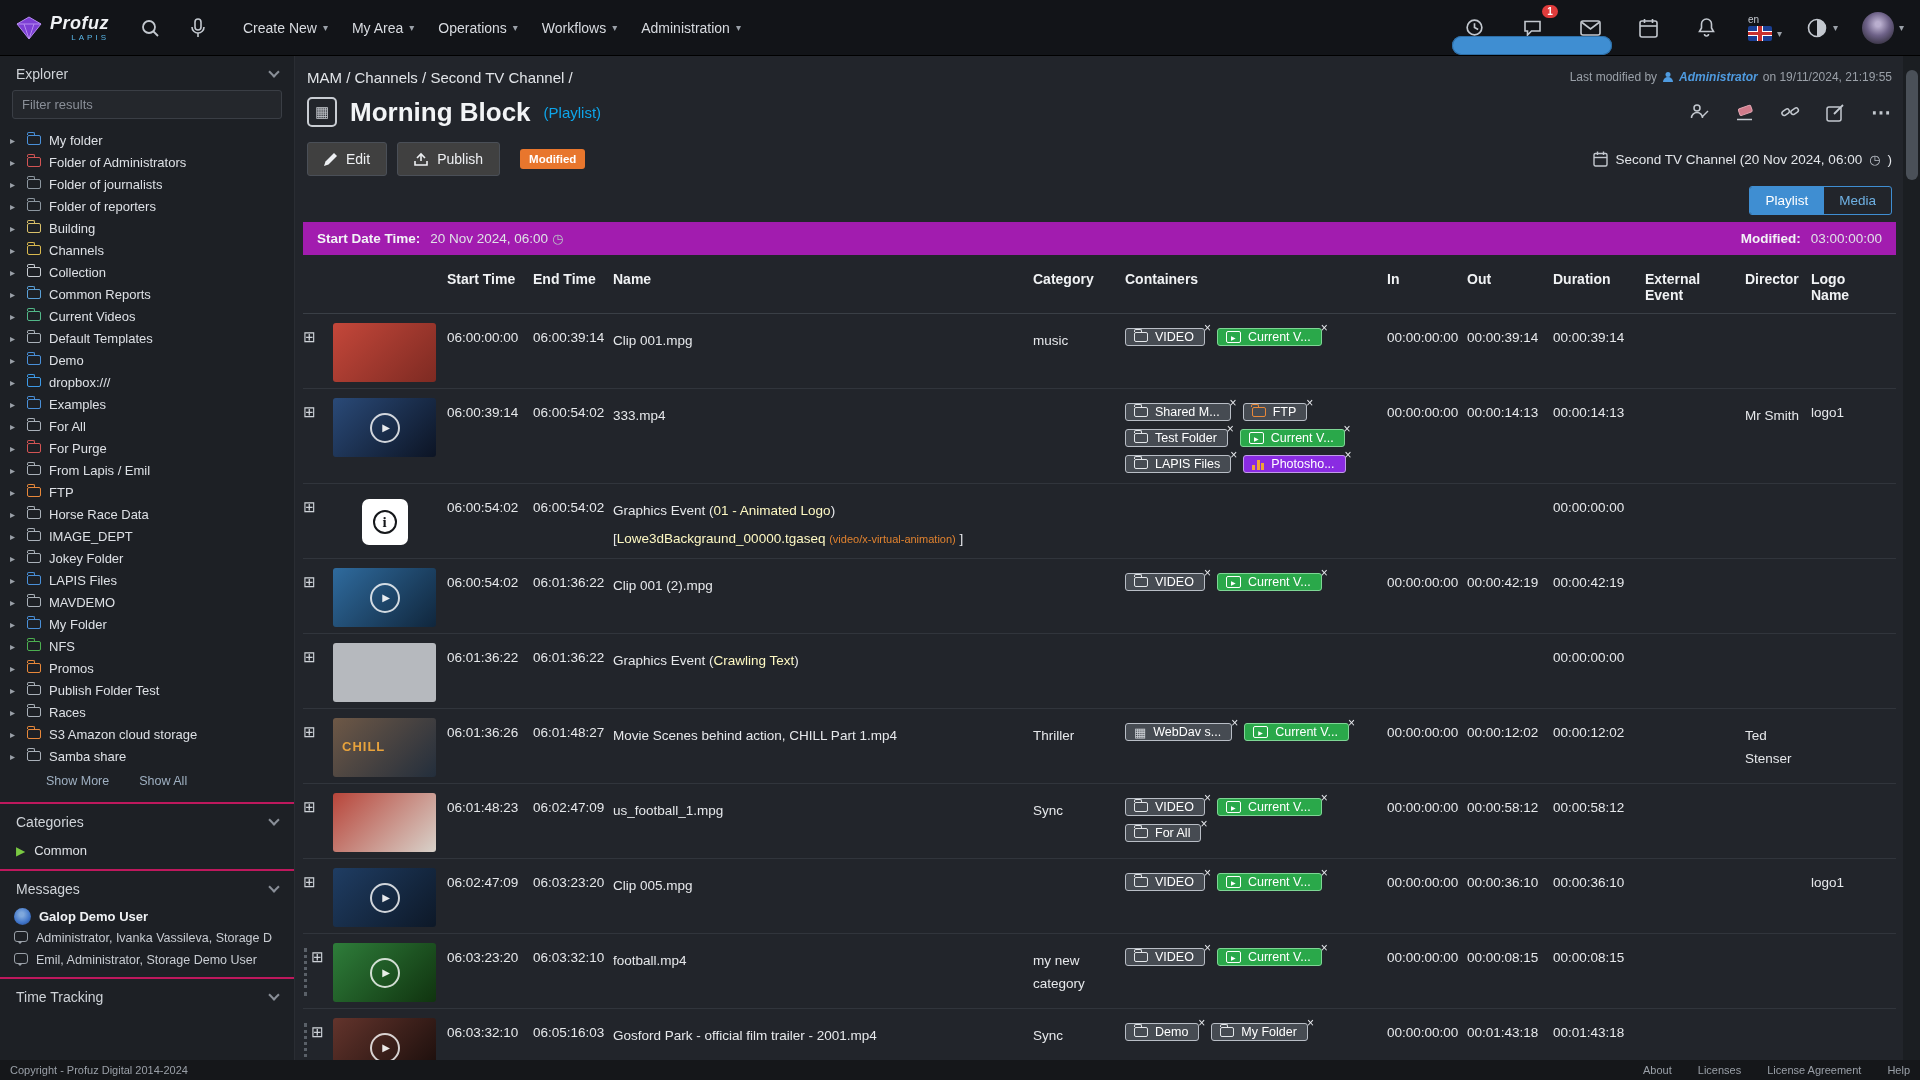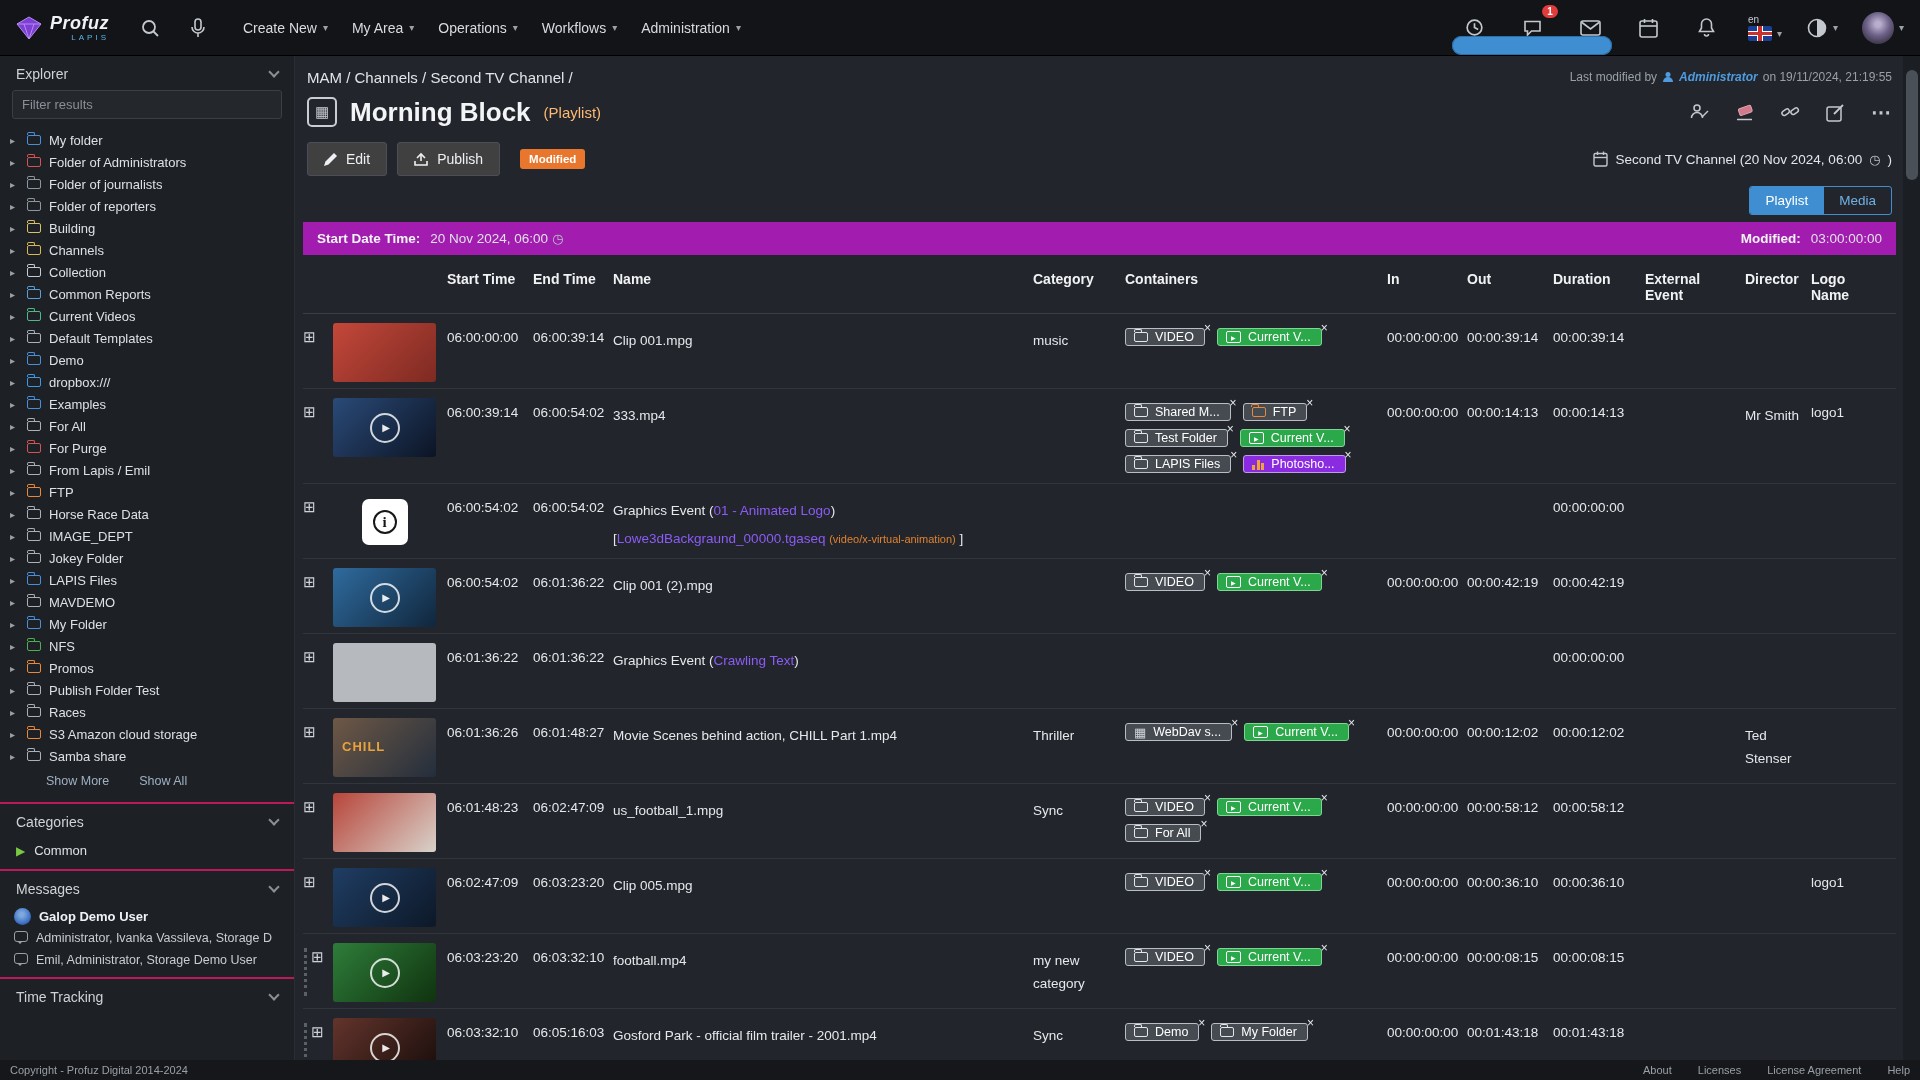--- a/index.html
+++ b/index.html
@@ -85,21 +85,21 @@
   .breadcrumb-row { display:flex; justify-content:space-between; align-items:center;
     padding:10px 4px 0; height:32px; }
   .breadcrumb { font-size:15px; color:#e2e5e9; cursor:pointer; }
   .lastmod { font-size:12px; color:#9aa0a8; display:flex; align-items:center; gap:5px; }
   .lm-user { color:#4f9be0; font-style:italic; font-weight:bold; cursor:pointer; }
 
   .title-row { display:flex; align-items:center; gap:13px; padding:4px 4px; height:48px; }
   .title-icon { width:30px; height:30px; border:2px solid #c9cdd3; border-radius:5px;
     display:flex; align-items:center; justify-content:center; color:#c9cdd3; font-size:15px; }
   .page-title { font-size:26px; font-weight:600; color:#f2f4f6; }
-  .title-suffix { font-size:15px; color:#fdba74;text-align:right; }
+  .title-suffix { font-size:15px; color:#0ea5e9;text-align:right; }
   .title-actions { margin-left:auto; display:flex; gap:26px; align-items:center; }
   .ta-ic { cursor:pointer; display:flex; align-items:center; color:#c3c8cf; }
   .dots { font-size:20px; font-weight:bold; color:#c3c8cf; letter-spacing:1px; }
 
   .actions-row { display:flex; align-items:center; gap:10px; padding:4px 4px; height:46px; }
   .btn { background:#404040; border:1px solid #4a4f57; color:#eef0f3; font-size:14px;
     padding:8px 16px; border-radius:3px; display:inline-flex; align-items:center; gap:9px; cursor:pointer; }
   .badge-modified { background:#e8762d; color:#fff; font-size:11.5px; font-weight:bold;
     padding:4px 9px; border-radius:3px; margin-left:10px; }
   .channel-info { margin-left:auto; font-size:13.5px; color:#e2e5e9; display:flex;
@@ -138,21 +138,21 @@
   .info-i { width:24px; height:24px; border:2.5px solid #15171a; border-radius:50%;
     display:flex; align-items:center; justify-content:center; font-weight:bold; font-size:15px;
     color:#15171a; font-family:"Liberation Serif", serif; }
   .playc { position:absolute; left:50%; top:50%; width:30px; height:30px; margin:-15px 0 0 -15px;
     border:2px solid rgba(255,255,255,.8); border-radius:50%; display:flex; align-items:center;
     justify-content:center; font-size:10px; color:rgba(255,255,255,.9); padding-left:3px; }
   .thumb-text { position:absolute; left:9px; top:21px; color:#e8a33c; font-weight:bold;
     font-size:13px; letter-spacing:1px; }
   .name-cell { padding-top:9px; line-height:1.6; }
   .name-line2 { margin-top:6px; }
-  .hl { color:#8b5cf6; cursor:pointer; }
+  .hl { color:#fef9c3; cursor:pointer; }
   .hl-sm { color:#e0822f; font-size:11px; cursor:pointer;margin-top:15px; }
   .cat { padding-top:9px; line-height:1.7; }
   .dir { padding-top:9px; line-height:1.7; }
   .lg { padding-top:9px; }
   .containers { display:flex; flex-wrap:wrap; align-content:flex-start; padding-top:3px; }
   .chip { position:relative; display:inline-flex; align-items:center; gap:7px; background:#464b52;
     border:1px solid #b9bec6; border-radius:3px; padding:3px 10px 3px 8px; font-size:12.5px;
     color:#fff; margin:4px 12px 4px 0; height:18px; cursor:pointer; white-space:nowrap; }
   .chip.green { background:#2aa84a; border-color:#7ed695; }
   .chip.purple { background:#8a2be2; border-color:#c29be8; }

